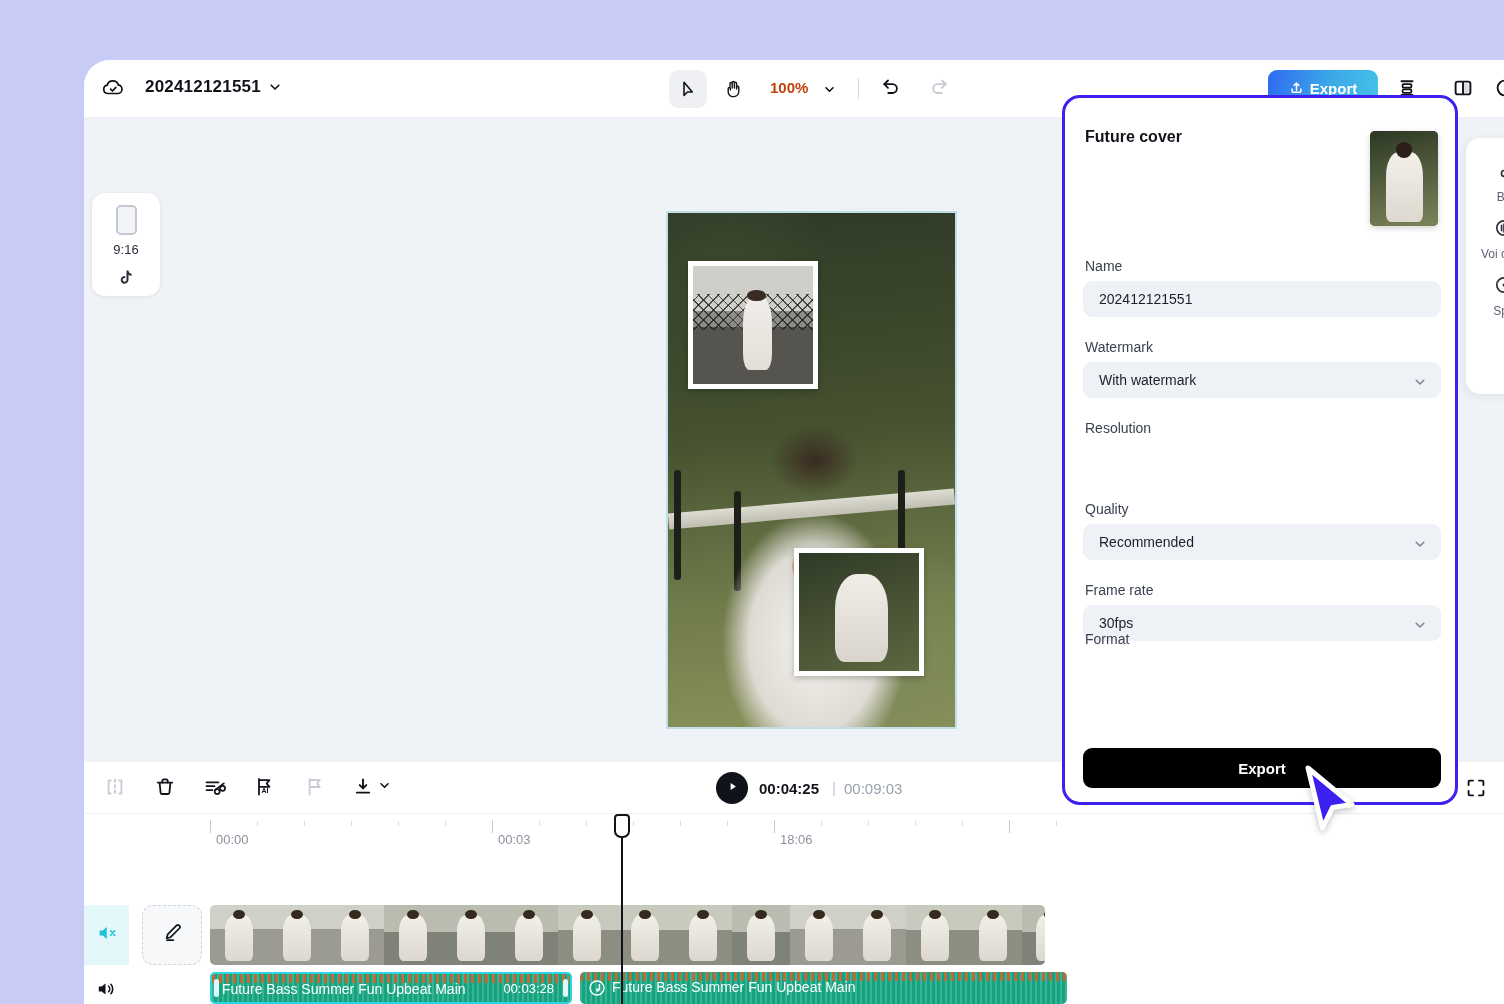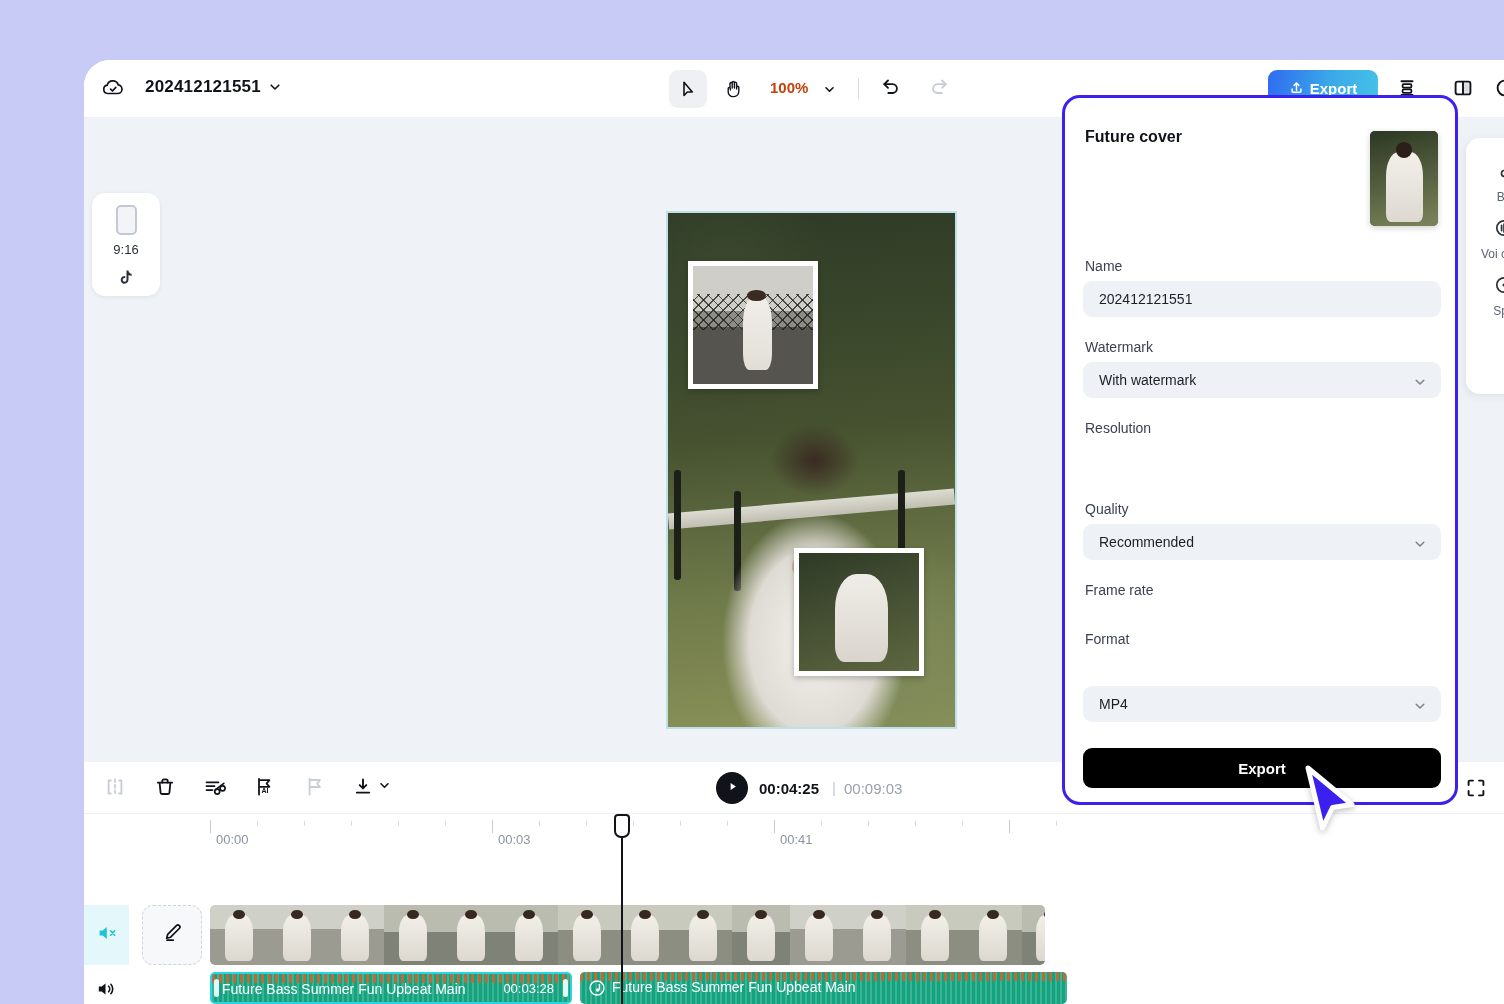--- a/index.html
+++ b/index.html
@@ -626,21 +626,21 @@
     <div class="tick-major" style="left:690px;"></div>
     <div class="tick-minor" style="left:737px;"></div>
     <div class="tick-minor" style="left:784px;"></div>
     <div class="tick-minor" style="left:831px;"></div>
     <div class="tick-minor" style="left:878px;"></div>
     <div class="tick-major" style="left:925px;"></div>
     <div class="tick-minor" style="left:972px;"></div>
 
     <div class="ruler-label" style="left:132px;">00:00</div>
     <div class="ruler-label" style="left:414px;">00:03</div>
-    <div class="ruler-label" style="left:696px;">00:41</div>
+    <div class="ruler-label" style="left:696px;">18:06</div>
   </div>
 
   <div id="tracks">
 
     <div id="mute-btn">
       <span>
         <svg width="24" height="24" viewBox="0 0 24 24" fill="none">
           <path d="M4.6 9.4h3.1l4.1-3.3v11.8l-4.1-3.3H4.6V9.4z" fill="#1fc3d6"></path>
           <path d="M15.6 9.8l4 4.4M19.6 9.8l-4 4.4" stroke="#1fc3d6" stroke-width="1.7" stroke-linecap="round"></path>
         </svg>
@@ -818,30 +818,30 @@
   <div class="field-box" style="top:426px;">
     <span class="field-value">Recommended</span>
     <span class="field-caret">
       <svg width="14" height="14" viewBox="0 0 14 14" fill="none">
         <path d="M3.2 5.2L7 9l3.8-3.8" stroke="#7b838f" stroke-width="1.5" stroke-linecap="round" stroke-linejoin="round"></path>
       </svg>
     </span>
   </div>
 
   <div class="field-label" style="top:484px;">Frame rate</div>
-
-  <div class="field-label" style="top:533px;">Format</div>
-  <div class="field-box" style="top:588px;">
-    <span class="field-value">MP4</span>
+  <div class="field-box" style="top:507px;">
+    <span class="field-value">30fps</span>
     <span class="field-caret">
       <svg width="14" height="14" viewBox="0 0 14 14" fill="none">
         <path d="M3.2 5.2L7 9l3.8-3.8" stroke="#7b838f" stroke-width="1.5" stroke-linecap="round" stroke-linejoin="round"></path>
       </svg>
     </span>
   </div>
+
+  <div class="field-label" style="top:533px;">Format</div>
 
   <div id="export-panel-btn">
     <span>Export</span>
   </div>
 </div>
 
 <span id="cursor">
   <svg width="58" height="72" viewBox="0 0 58 72" fill="none">
     <path d="M6 4L50 40.5 30.5 43.5 20.5 64 6 4z" fill="#3b20f0" stroke="#ffffff" stroke-width="5" stroke-linejoin="round"></path>
   </svg>

